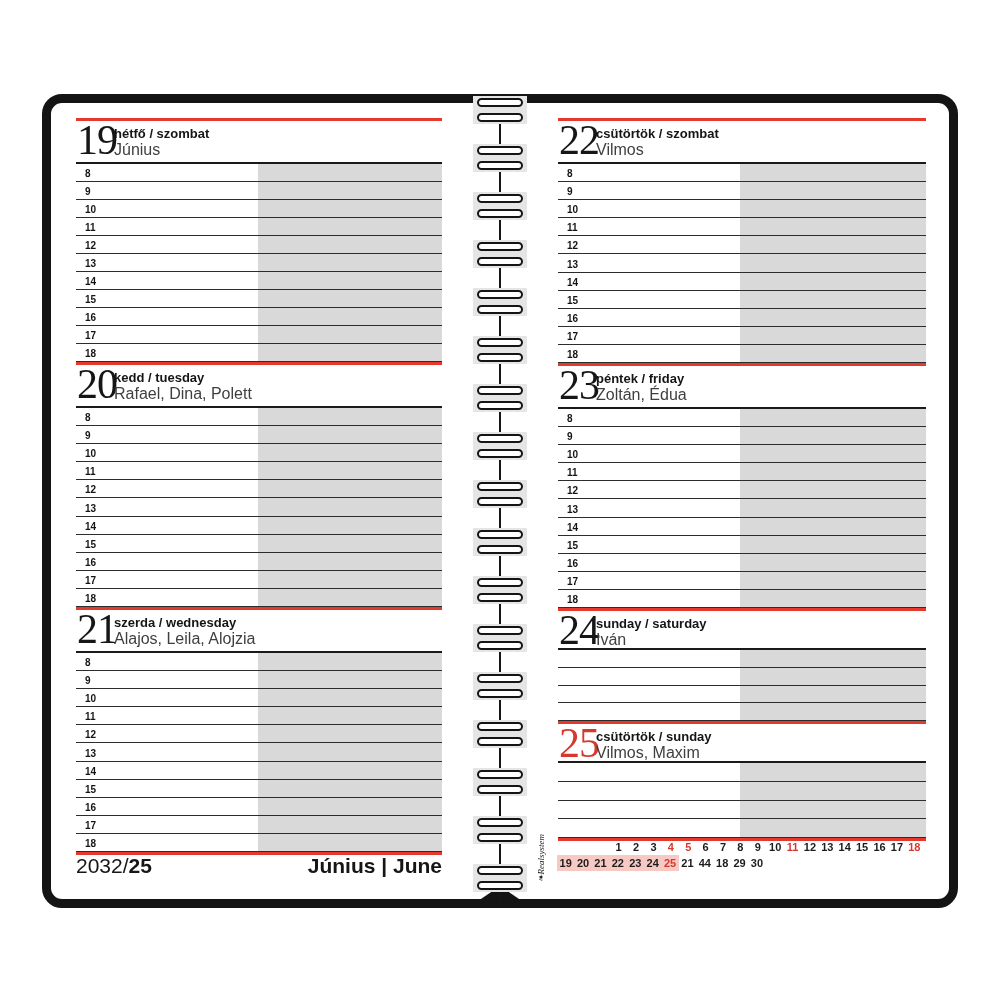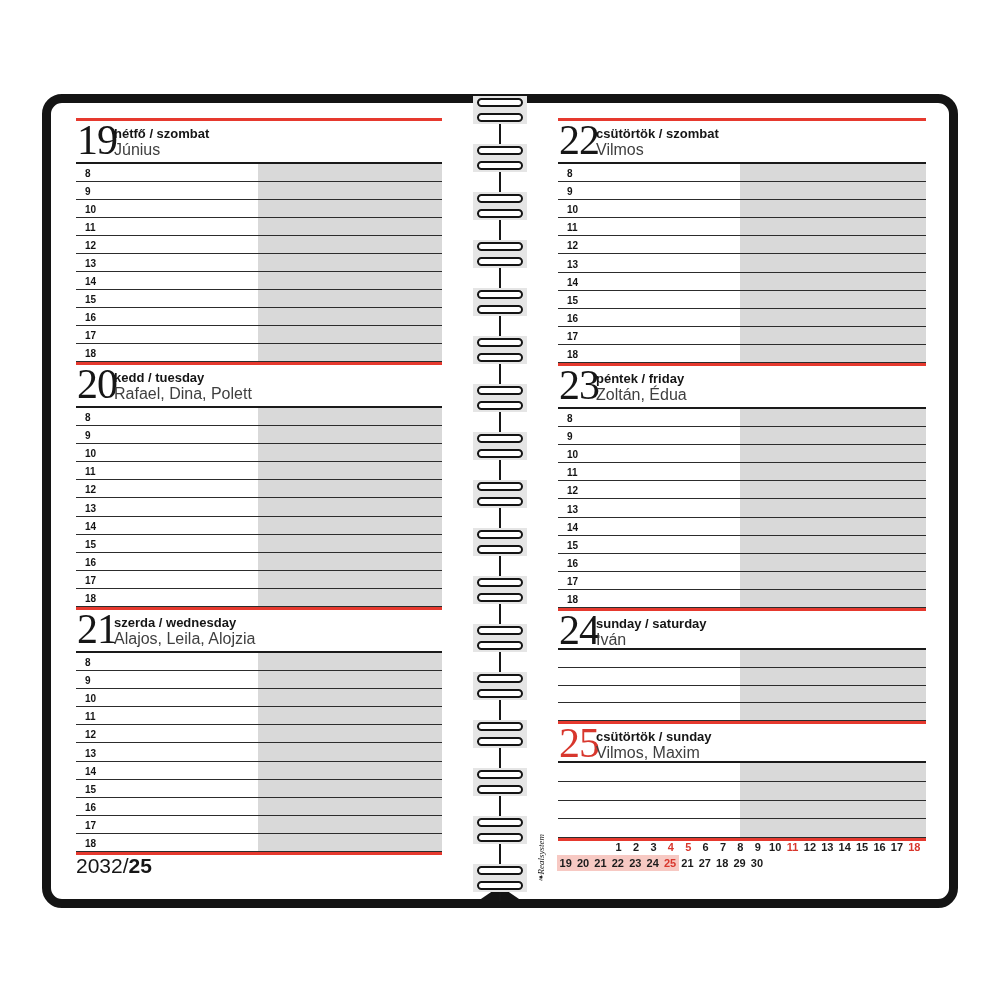--- a/index.html
+++ b/index.html
@@ -295,20 +295,21 @@
           <div class="hour-row"></div>
           <div class="hour-row"></div>
           <div class="hour-row"></div>
           <div class="hour-row"></div>
         </div>
       </div>
       <div class="redline" style="left: 558px; top: 838px; width: 368px;"></div>
     </div>
 
   <div class="footer-week"><span>2032/</span><span class="wk">25</span></div>
+  <div class="footer-month">Június | June</div>
 
   <div id="minical">
     <div class="mc-row mc-row1" id="mcRow1">
         <span class="mc-cell">1</span>
         <span class="mc-cell">2</span>
         <span class="mc-cell">3</span>
         <span class="mc-cell red">4</span>
         <span class="mc-cell red">5</span>
         <span class="mc-cell">6</span>
         <span class="mc-cell">7</span>
@@ -326,21 +327,21 @@
       </div>
     <div class="mc-row mc-row2" id="mcRow2">
         <span class="mc-cell hl">19</span>
         <span class="mc-cell hl">20</span>
         <span class="mc-cell hl">21</span>
         <span class="mc-cell hl">22</span>
         <span class="mc-cell hl">23</span>
         <span class="mc-cell hl">24</span>
         <span class="mc-cell red hl">25</span>
         <span class="mc-cell">21</span>
-        <span class="mc-cell">27</span>
+        <span class="mc-cell">44</span>
         <span class="mc-cell">18</span>
         <span class="mc-cell">29</span>
         <span class="mc-cell">30</span>
       </div>
   </div>
 
   <div class="spine"></div>
   <div id="bindings">
       <div class="bind-gray" style="top: 96px;"></div>
       <div class="bind-loop" style="top: 97.5px;"></div>

